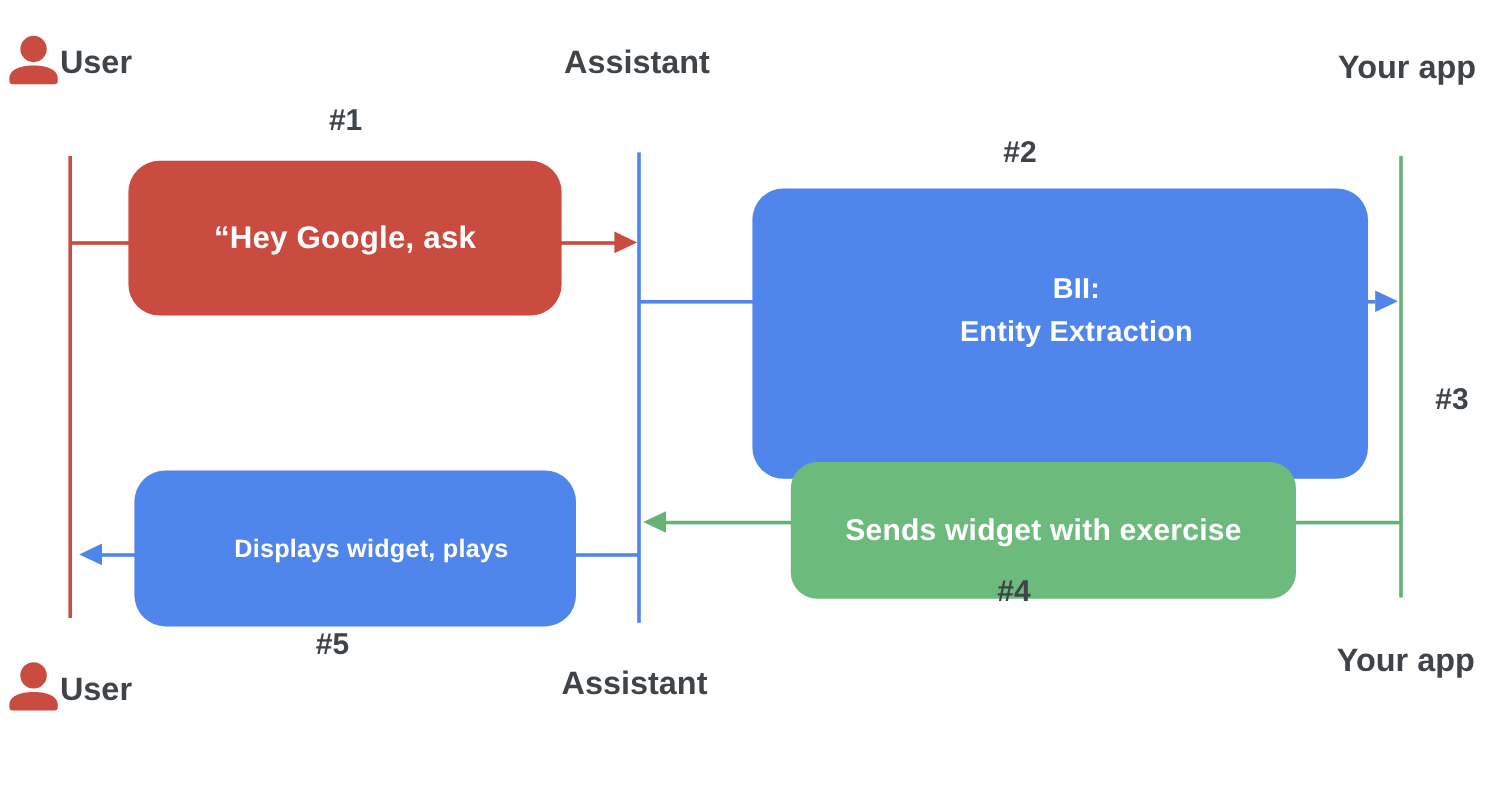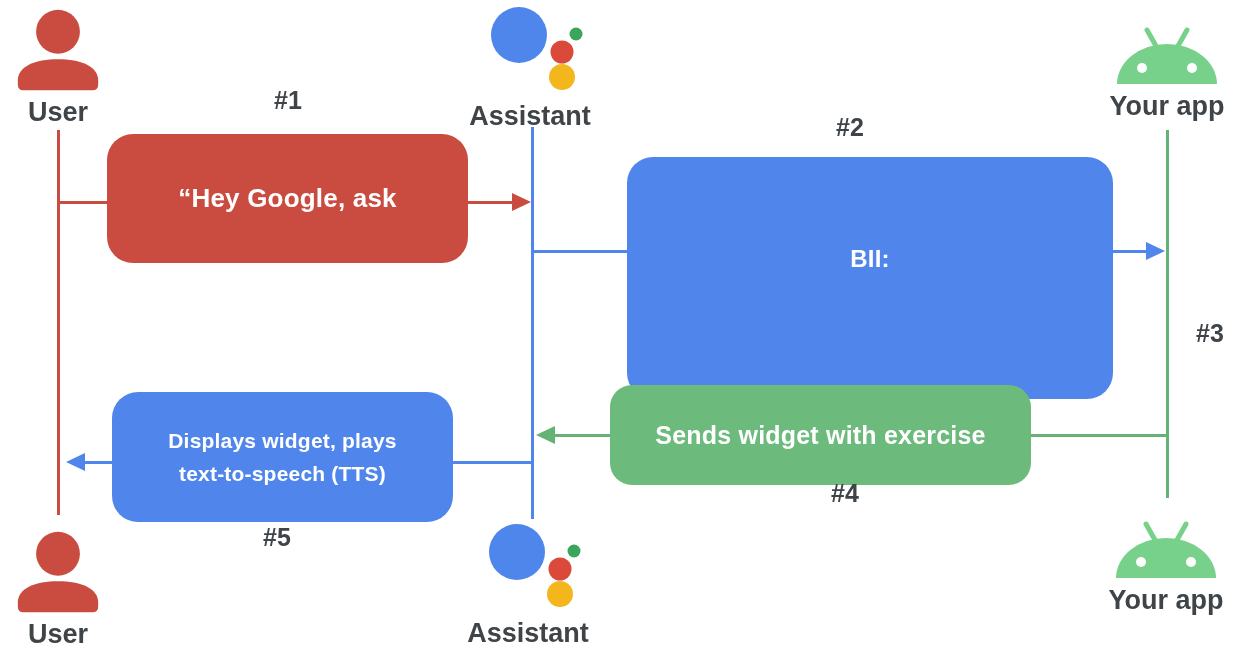--- a/index.html
+++ b/index.html
@@ -25,35 +25,35 @@
   .tri-right.t-blue{border-left:19px solid var(--blue,#5086EC);}
   .tri-left.t-blue{border-right:19px solid var(--blue,#5086EC);}
   .tri-left.t-green{border-right:19px solid var(--green-line,#64B274);}
   
   .msg-box{
     position:absolute;z-index:2;border-radius:26px;color:#fff;font-weight:bold;
     display:flex;flex-direction:column;align-items:center;justify-content:center;
     text-align:center;letter-spacing:.2px;
   }
   .mb-red{background:var(--red,#CA4B3F);}
-  .mb-blue{background:var(--blue,#5086EC);}
+  .mb-blue{background:var(--blue,#5086EC);padding-left:27px;}
   .mb-green{background:var(--green-box,#6DBA7D);border-radius:22px;}
   .box-1 .msg-line{font-size:26px;line-height:37px;}
   .box-2{padding-bottom:38px;}
   .box-2 .msg-line{font-size:24px;line-height:36px;}
   .box-4 .msg-line{font-size:25px;line-height:33px;}
   .box-5 .msg-line{font-size:21px;line-height:33px;}
   
   .step-label{
     position:absolute;z-index:3;font-size:25px;font-weight:bold;
     color:var(--label-gray,#3F4449);text-align:center;
   }
   
   .actor{
-    position:absolute;z-index:2;display:flex;flex-direction:column;
+    position:absolute;z-index:2;display:flex;flex-direction:row;
     align-items:center;
   }
   .actor-label{
     font-size:27px;font-weight:bold;color:var(--label-gray,#3F4449);
     white-space:nowrap;margin-top:5px;
   }
   .person-fill{fill:var(--red,#CA4B3F);}
   .as-blue{fill:var(--assistant-blue,#4E86EC);}
   .as-red{fill:var(--assistant-red,#DB493B);}
   .as-yellow{fill:var(--assistant-yellow,#F3B61C);}
@@ -81,29 +81,29 @@
 
   <div class="hline hl-blue" style="left:84px;top:461px;width:448px"></div>
   <div class="tri tri-left t-blue" style="left:66px;top:453px"></div>
 
   <div class="msg-box mb-red box-1" style="left:107px;top:134px;width:361px;height:129px">
     <div class="msg-line">“Hey Google, ask</div>
   </div>
 
   <div class="msg-box mb-blue box-2" style="left:627px;top:157px;width:486px;height:204px">
     <div class="msg-line">BII:</div>
+    <div class="msg-line">Entity Extraction</div>
   </div>
 
-  <div class="msg-box mb-green box-4" style="left:610px;top:385px;width:421px;height:100px">
+  <div class="msg-box mb-green box-4" style="left:659px;top:385px;width:421px;height:114px">
     <div class="msg-line">Sends widget with exercise</div>
   </div>
 
   <div class="msg-box mb-blue box-5" style="left:112px;top:392px;width:341px;height:130px">
     <div class="msg-line">Displays widget, plays</div>
-    <div class="msg-line">text-to-speech (TTS)</div>
   </div>
 
   <div class="step-label" style="left:248px;top:86px;width:80px">#1</div>
   <div class="step-label" style="left:810px;top:113px;width:80px">#2</div>
   <div class="step-label" style="left:1180px;top:319px;width:60px">#3</div>
   <div class="step-label" style="left:805px;top:479px;width:80px">#4</div>
   <div class="step-label" style="left:237px;top:523px;width:80px">#5</div>
 
   <div class="actor" style="left:6px;top:8px;width:104px">
     <svg width="88" height="84" viewBox="0 0 96 92">

